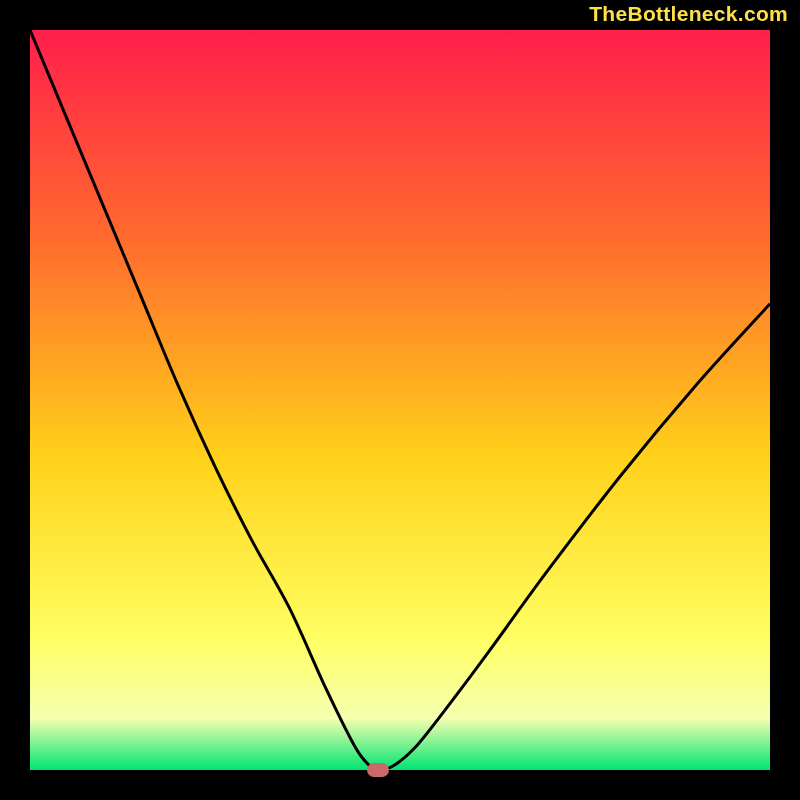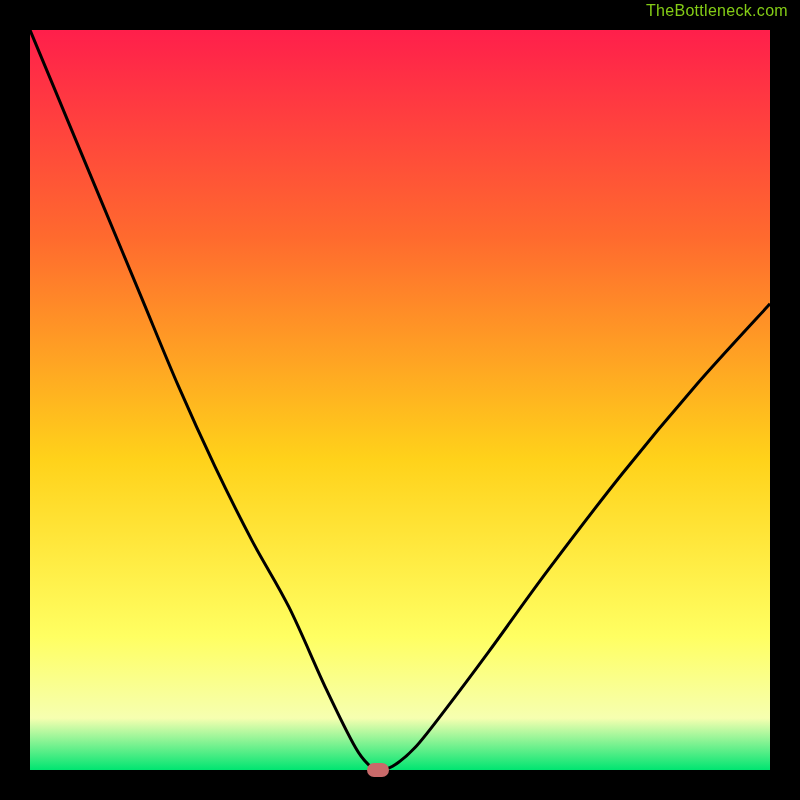--- a/index.html
+++ b/index.html
@@ -14,23 +14,23 @@
   .stage {
     position: relative;
     width: 800px;
     height: 800px;
     background: #000;
   }
   .watermark {
     position: absolute;
     top: 2px;
     right: 12px;
-    color: #84cc16;
-    font-size: 16px;
-    font-weight: 400;
+    color: #fde047;
+    font-size: 21px;
+    font-weight: 700;
     letter-spacing: 0.3px;
     user-select: none;
   }
   .plot {
     position: absolute;
     left: 30px;
     top: 30px;
     width: 740px;
     height: 740px;
   }

